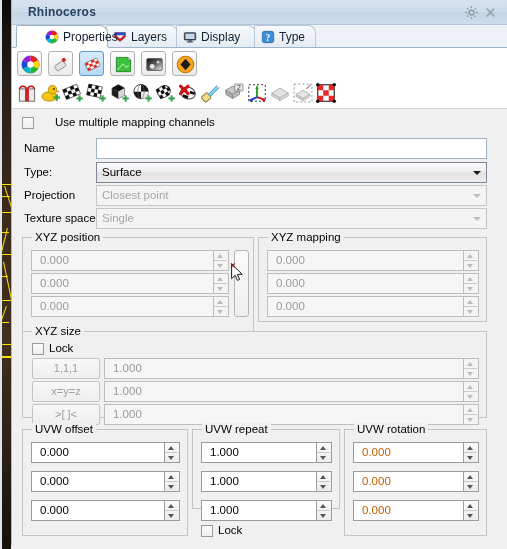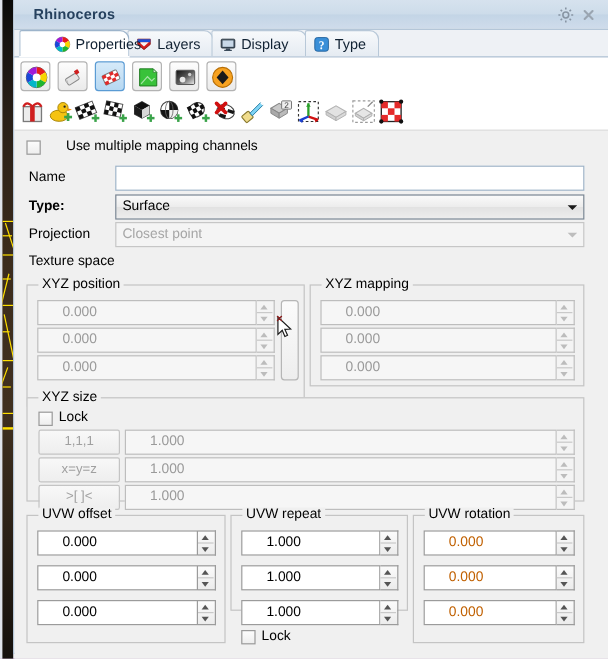--- a/index.html
+++ b/index.html
@@ -123,21 +123,21 @@
   .group-title{
     position:absolute;top:-7px;left:9px;background:#f0f0f0;padding:0 3px;
     font-size:11.5px;color:#000;
   }
 
   
   .spin{position:absolute;box-sizing:border-box;height:21px;}
   .spin .sval{
     position:absolute;left:0;top:0;right:15px;height:21px;box-sizing:border-box;
     border:1px solid #9b9b9b;background:#ffffff;
-    font-size:11.5px;padding:0 20px;line-height:19px;
+    font-size:11.5px;padding:0 8px;line-height:19px;
   }
   .spin.dis .sval{color:#9a9a9a;background:#f6f6f6;border-color:#bdbdbd;}
   .spin .sval.orange{color:#c06000;}
   .spin .sbtns{
     position:absolute;right:0;top:0;width:15px;height:21px;
     border:1px solid #9b9b9b;border-left:none;box-sizing:border-box;
     background:linear-gradient(180deg,#fbfbfb,#ececec);
   }
   .spin.dis .sbtns{border-color:#bdbdbd;background:#f4f4f4;}
   .sb{position:absolute;left:0;width:13px;height:9px;cursor:pointer;}
@@ -508,33 +508,37 @@
     </div>
 
     <div class="body">
 
       <div class="chk" style="left:10px;top:8px;"></div>
       <span class="chklabel" style="left:43px;top:7px;">Use multiple mapping channels</span>
 
       <span class="lbl" style="left:12px;top:33px;">Name</span>
       <input class="txt" style="left: 84px; top: 29px; width: 391px;" type="text" value="">
 
-      <span class="lbl" style="left:12px;top:57px;font-weight:bold;">Type:</span>
+      <span class="lbl" style="left:12px;top:57px;">Type:</span>
       <div class="combo" style="left:84px;top:53px;width:391px;">
         <span>Surface</span>
         <span class="arrow"></span>
       </div>
 
       <span class="lbl" style="left:12px;top:80px;">Projection</span>
       <div class="combo disabled" style="left:84px;top:76px;width:391px;">
         <span>Closest point</span>
         <span class="arrow"></span>
       </div>
 
       <span class="lbl" style="left:12px;top:103px;">Texture space</span>
+      <div class="combo disabled" style="left:84px;top:99px;width:391px;">
+        <span>Single</span>
+        <span class="arrow"></span>
+      </div>
 
       <div class="group" style="left:10px;top:128px;width:232px;height:102px;">
         <span class="group-title">XYZ position</span>
 
         <div class="spin dis" style="left:8px;top:12px;width:198px;">
           <div class="sval">0.000</div>
           <div class="sbtns">
             <div class="sb up">
                 <i></i>
               </div>

